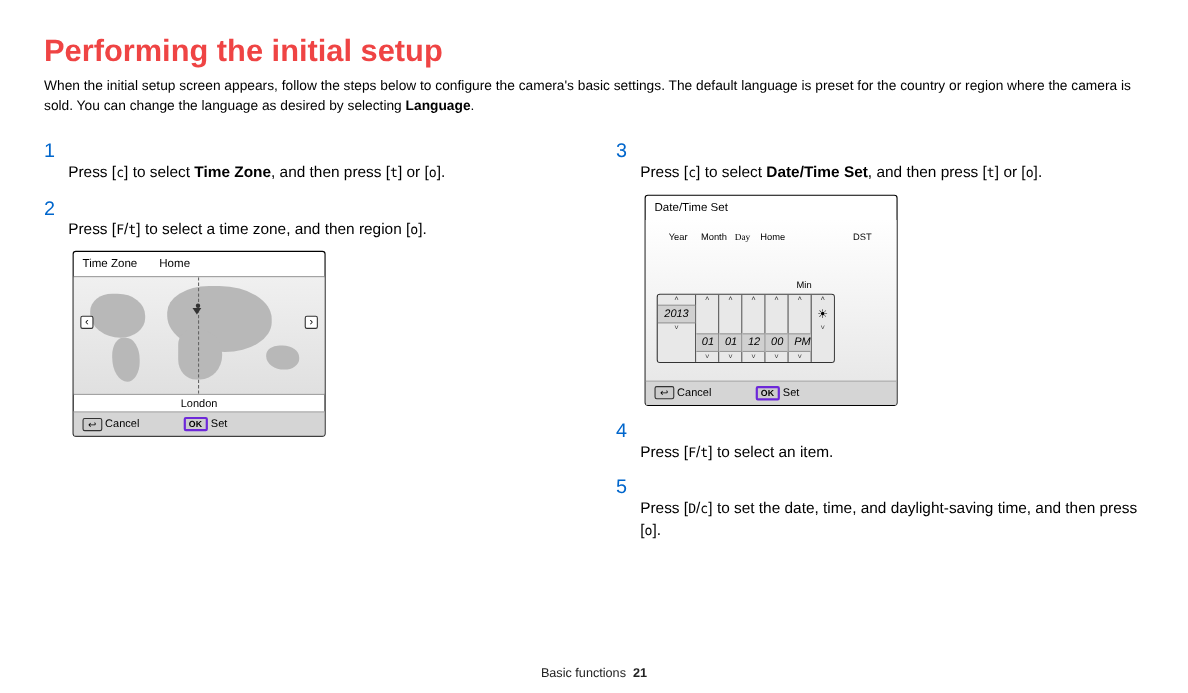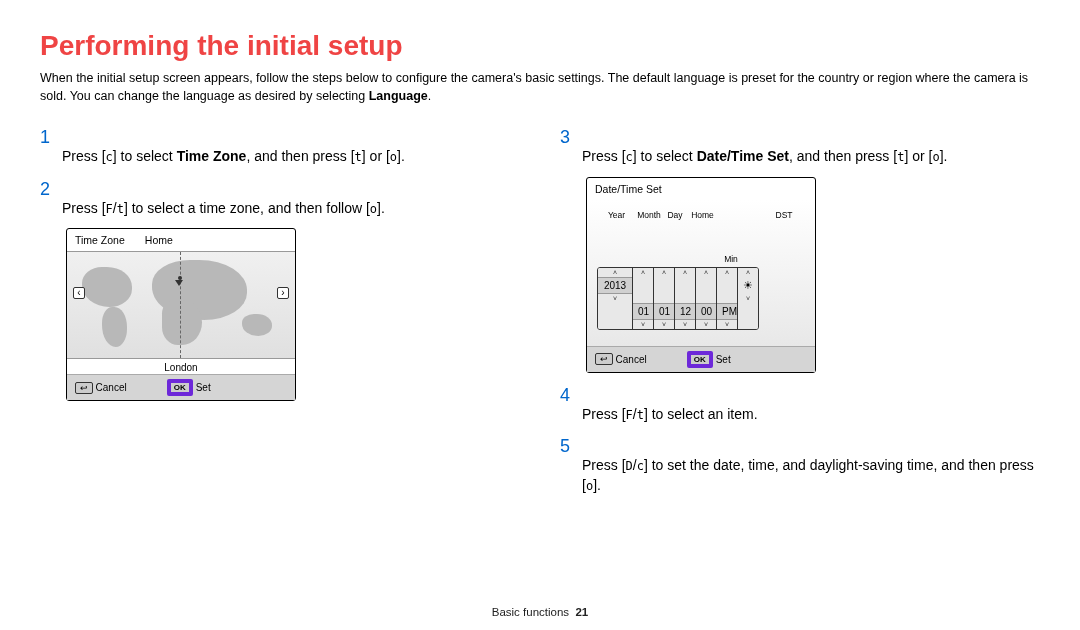--- a/index.html
+++ b/index.html
@@ -81,34 +81,34 @@
   .tz .city { text-align: center; padding: 3px 0 1px; font-size: 10px; }
   .tz .gmt { text-align: center; font-size: 8.5px; padding-bottom: 4px; }
   .footer {
     background: #d5d5d5;
     display: flex; gap: 40px;
     padding: 4px 8px;
     font-size: 10px;
     border-top:1px solid #aaa;
   }
   .footer .btn { display:flex; align-items:center; gap:3px; }
-  .okbox { border:4px solid #6d28d9; border-radius:2px; padding:0 3px; font-size:8px; background:#ccc; font-weight:bold;}
+  .okbox { border:2px solid #6d28d9; border-radius:2px; padding:0 3px; font-size:8px; background:#ccc; font-weight:bold;}
   .backarr { border:1px solid #333; border-radius:2px; padding:0 4px; font-size:9px; background:#ccc;}
 
   
   .dt .title { padding: 5px 8px; }
   .dt .body { padding: 10px 10px 16px; background:linear-gradient(#fff,#e8e8e8);}
   .dt .labels { display:flex; font-size:8.5px; margin-bottom:3px; }
   .dt .labels span { text-align:center; }
-  .dt .labels .y { width:39px; } .dt .labels .m { width:26px; } .dt .labels .d { width:26px; } .dt .labels .h { width:29px; } .dt .labels .mi { width:28px;margin-top:44px; } .dt .labels .gap{width:26px;} .dt .labels .dst { width:26px; }
+  .dt .labels .y { width:39px; } .dt .labels .m { width:26px; } .dt .labels .d { width:26px;font-family:Liberation Serif, serif; } .dt .labels .h { width:29px; } .dt .labels .mi { width:28px;margin-top:44px; } .dt .labels .gap{width:26px;} .dt .labels .dst { width:26px; }
   .dt .fieldsw { border:1px solid #333; border-radius:3px; display:inline-flex; overflow:hidden; vertical-align:middle;}
   .dt .field { border-right:1px solid #333; display:flex; flex-direction:column; align-items:center; background:#e8e8e8;}
   .dt .field:last-child { border-right:none; }
   .dt .field .up, .dt .field .dn { font-size:7px; line-height:9px; color:#333;}
-  .dt .field .val { padding:2px 5px; font-size:10px; background:#d0d0d0; border-top:1px solid #999;border-bottom:1px solid #999;}
+  .dt .field .val { padding:2px 5px; font-size:10px; background:#d0d0d0; border-top:1px solid #999;border-bottom:1px solid #999;font-style:italic;}
   .dt .field.y .val { width:34px; text-align:center;}
   .dt .field .val.s { width:20px; text-align:center;margin-top:26px;}
   .dt .dsticon { font-size:11px; padding:2px 5px; }
 
   .pagefoot {
     position: absolute; bottom: 12px; left: 0; right: 0;
     text-align: center; font-size: 11.5px; color:#222;
   }
 </style>
 </head>
@@ -126,21 +126,21 @@
     <div class="step">
       <div class="num">1</div>
       <div class="txt">
         <span>Press [</span><span class="ico">c</span><span>] to select </span><b>Time Zone</b><span>, and then press [</span><span class="ico">t</span><span>] or [</span><span class="ico">o</span><span>].</span>
       </div>
     </div>
 
     <div class="step">
       <div class="num">2</div>
       <div class="txt">
-        <span>Press [</span><span class="ico">F</span><span>/</span><span class="ico">t</span><span>] to select a time zone, and then follow [</span><span class="ico">o</span><span>].</span>
+        <span>Press [</span><span class="ico">F</span><span>/</span><span class="ico">t</span><span>] to select a time zone, and then region [</span><span class="ico">o</span><span>].</span>
       </div>
     </div>
 
     <div class="screen tz">
       <div class="hdr">
         <span>Time Zone</span>
         <span>Home</span>
       </div>
       <div class="map">
         <div class="continent" style="left:15px;top:15px;width:50px;height:40px;"></div>

